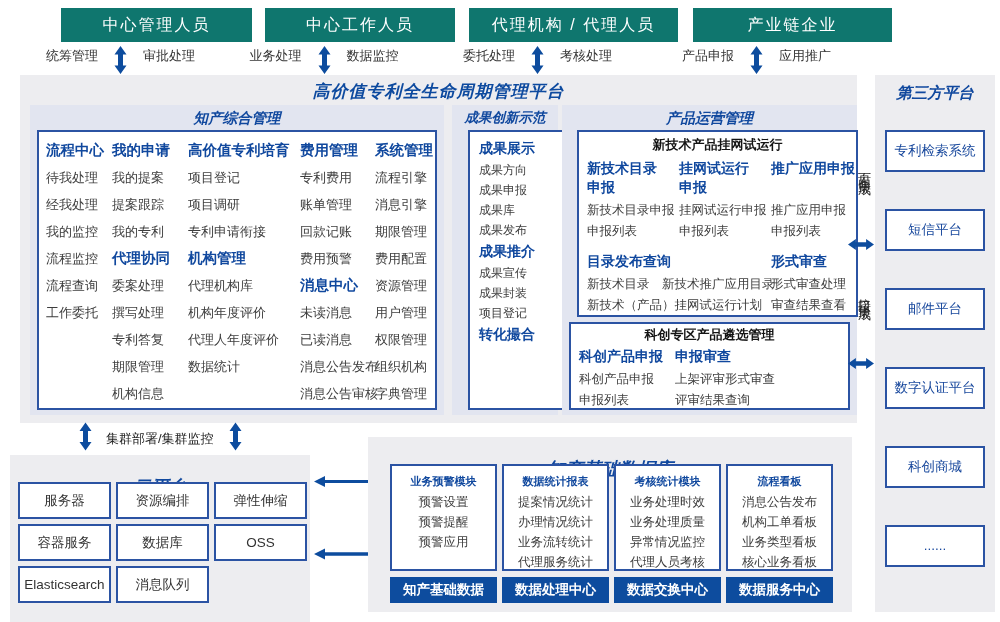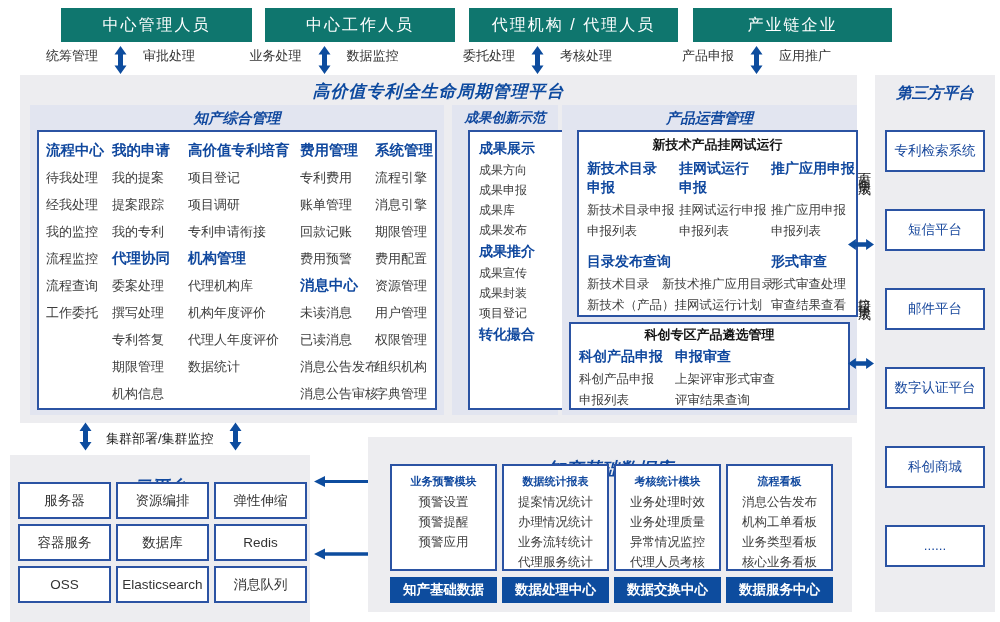--- a/index.html
+++ b/index.html
@@ -294,21 +294,20 @@
     </span>
 
   <div class="zone" style="left:10px;top:455px;width:300px;height:203px">
     <div class="ztitle">云平台</div>
     <div class="cloudgrid">
         <p class="cell">服务器</p>
         <p class="cell">资源编排</p>
         <p class="cell">弹性伸缩</p>
         <p class="cell">容器服务</p>
         <p class="cell">数据库</p>
-        <p class="cell">Redis</p>
         <p class="cell">OSS</p>
         <p class="cell">Elasticsearch</p>
         <p class="cell">消息队列</p>
       </div>
   </div>
 
   <span class="absicn" style="left:314px;top:473px;width:70px;height:11px">
     <svg width="70" height="11" viewBox="0 0 70 11">
         <path d="M0 5.5 L11 0 V4 H70 V7 H11 V11 Z" fill="#0d4c9e"></path>
       </svg>

